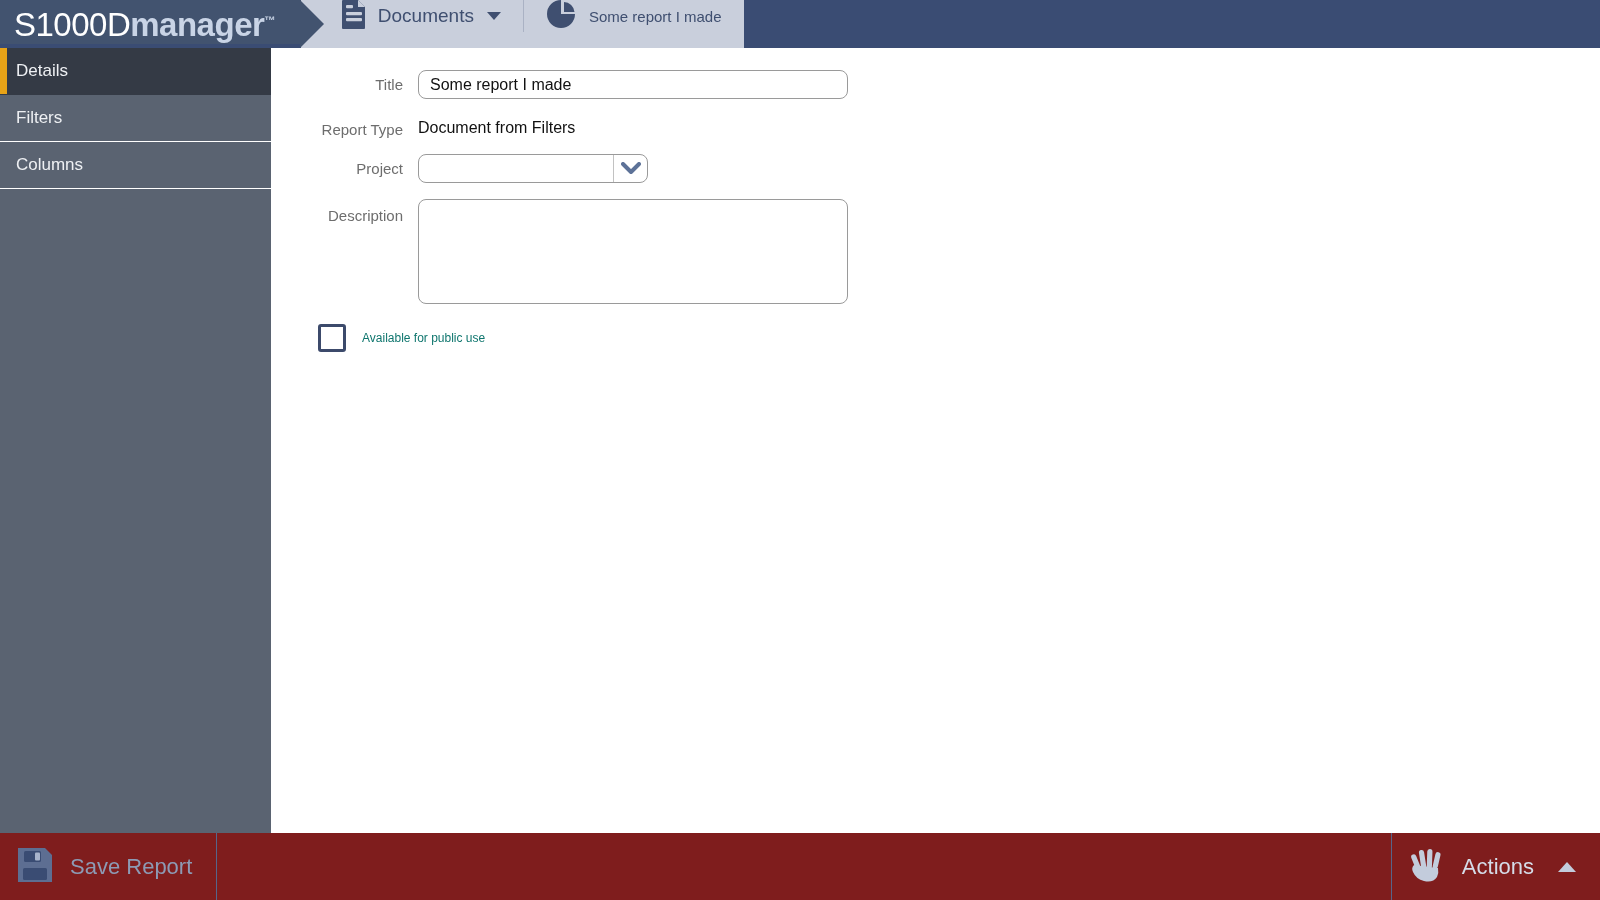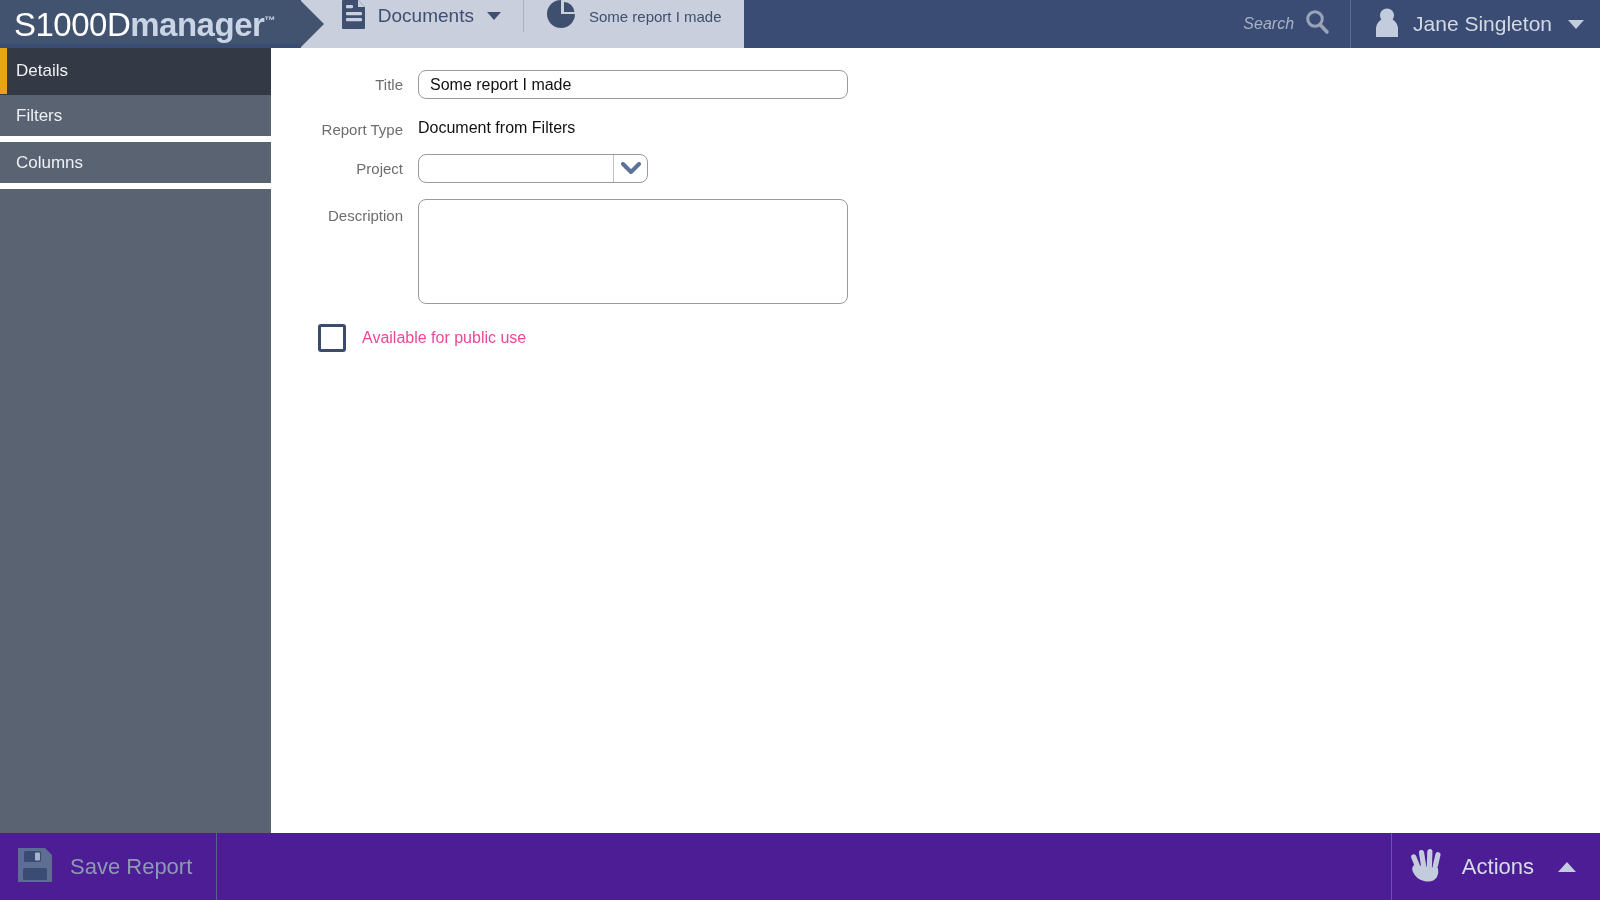--- a/index.html
+++ b/index.html
@@ -117,21 +117,21 @@
     background: #5a6371;
   }
   .side-item {
     position: relative;
     height: 47px;
     display: flex; align-items: center;
     padding-left: 16px;
     color: #eef0f3;
     font-size: 17px;
     cursor: pointer;
-    border-bottom: 6px solid #ffffff;
+    border-bottom: 1px solid #ffffff;
   }
   .side-item.active {
     background: #343a45;
     border-bottom: 1px solid #343a45;
   }
   .side-item.active::before {
     content: "";
     position: absolute;
     left: 0; top: 0; bottom: 0;
     width: 7px;
@@ -226,31 +226,31 @@
   }
   .checkbox {
     width: 28px; height: 28px;
     border: 3px solid #3c4a6b;
     border-radius: 3px;
     background: #ffffff;
     cursor: pointer;
     flex: 0 0 auto;
   }
   .check-label {
-    font-size: 16px;
-    color: #ec4899;
+    font-size: 12px;
+    color: #0f766e;
     text-align: center;
   }
 
   
   .footer {
     position: absolute;
     left: 0; top: 833px;
     width: 1600px; height: 67px;
-    background: #4c1d95;
+    background: #7f1d1d;
     display: flex; align-items: stretch;
   }
   .footer-btn {
     display: flex; align-items: center; gap: 16px;
     padding: 0 24px 0 16px;
     height: 67px;
     cursor: pointer;
   }
   .footer-btn.disabled { cursor: default; }
   .footer-label {
@@ -307,44 +307,20 @@
           <path d="M18 4 L18 14 L28.5 14 A11 11 0 0 0 18 4 Z" fill="#3f4f70"></path>
         </svg>
       </span>
       <span class="tab-label small">Some report I made</span>
     </div>
 
   </div>
 
   <div class="header-spacer"></div>
 
-  <div class="header-right">
-
-    <div class="search-group">
-      <span class="search-label">Search</span>
-      <span>
-        <svg width="26" height="26" viewBox="0 0 26 26">
-          <circle cx="11" cy="10" r="7.3" fill="none" stroke="#9aa4b8" stroke-width="3"></circle>
-          <line x1="16" y1="15.5" x2="23" y2="23" stroke="#9aa4b8" stroke-width="3.6" stroke-linecap="round"></line>
-        </svg>
-      </span>
-    </div>
-
-    <div class="user-group">
-      <span>
-        <svg width="28" height="30" viewBox="0 0 28 30">
-          <circle cx="14" cy="8.5" r="7" fill="#c3ccdc"></circle>
-          <path d="M3 30 v-8 a11 11 0 0 1 22 0 v8 z" fill="#c3ccdc"></path>
-        </svg>
-      </span>
-      <span class="user-name">Jane Singleton</span>
-      <span class="chev-down-light"></span>
-    </div>
-
-  </div>
 </div>
 
 <div class="sidebar">
   <div class="side-item active">
     <span>Details</span>
   </div>
   <div class="side-item">
     <span>Filters</span>
   </div>
   <div class="side-item">

